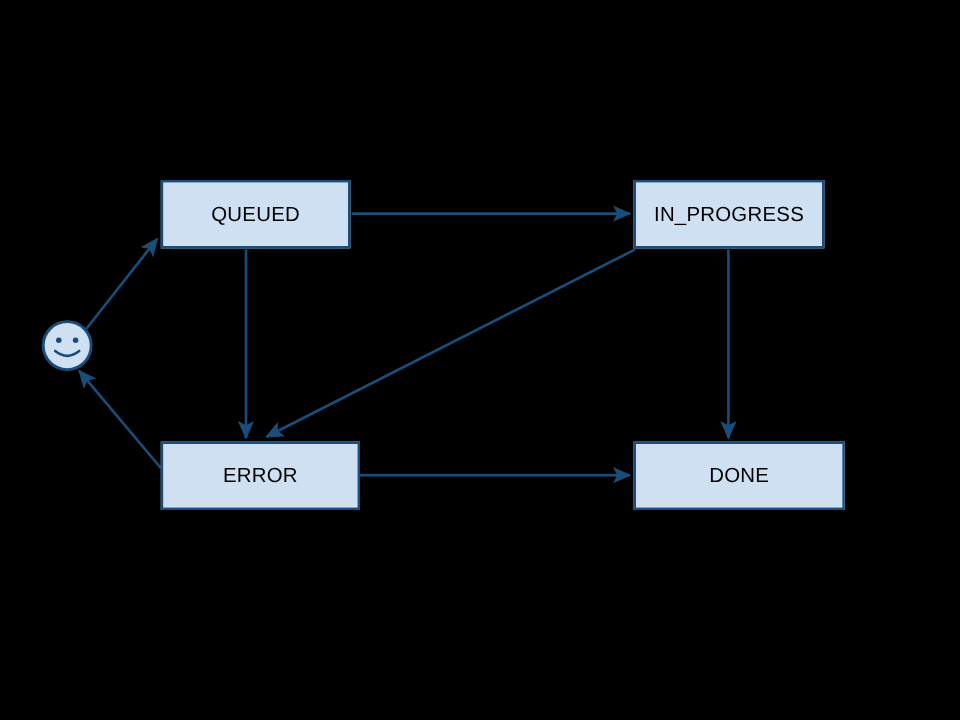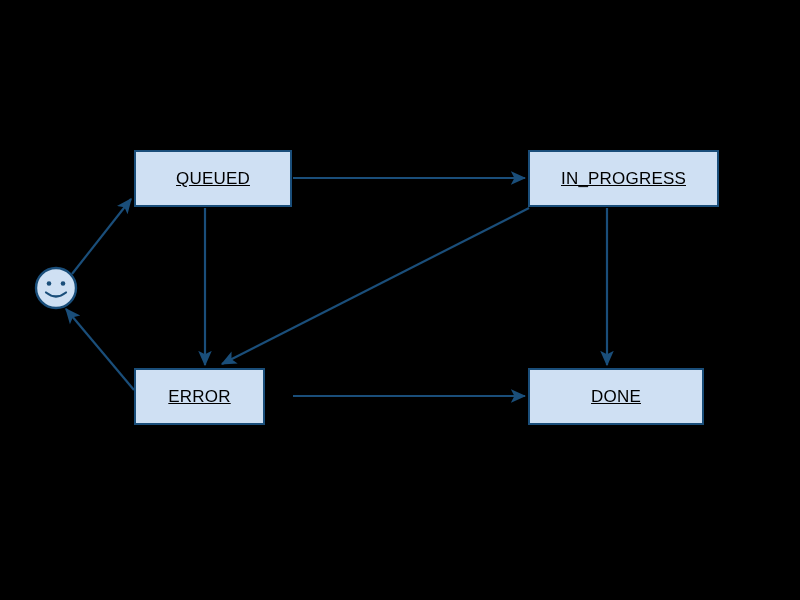--- a/index.html
+++ b/index.html
@@ -27,21 +27,20 @@
     height: 600px;
   }
   .state-node {
     position: absolute;
     box-sizing: border-box;
     background: #cfe0f3;
     border: 2px solid #1a4e7a;
     display: flex;
     align-items: center;
     justify-content: center;
-    text-decoration: underline;
   }
   .state-label {
     color: #000000;
     font-family: "Liberation Sans", sans-serif;
     font-size: 17px;
     font-weight: 400;
     letter-spacing: 0.2px;
     white-space: nowrap;
     line-height: 1;
   }
@@ -84,25 +83,25 @@
     <circle cx="22" cy="22" r="20" fill="#cfe0f3" stroke="#1a4e7a" stroke-width="2.4"></circle>
     <circle cx="15" cy="17.5" r="2.3" fill="#1a4e7a"></circle>
     <circle cx="29" cy="17.5" r="2.3" fill="#1a4e7a"></circle>
     <path d="M 12 26.5 Q 22 34.5 32 26.5" fill="none" stroke="#1a4e7a" stroke-width="2.2" stroke-linecap="round"></path>
   </svg>
 
   <div class="state-node" style="left:134px; top:150px; width:158px; height:57px;">
     <span class="state-label">QUEUED</span>
   </div>
 
-  <div class="state-node" style="left:528px; top:150px; width:191px; height:57px;">
+  <div class="state-node" style="left:528px; top:150px; width:159px; height:57px;">
     <span class="state-label">IN_PROGRESS</span>
   </div>
 
-  <div class="state-node" style="left:134px; top:368px; width:131px; height:57px;">
+  <div class="state-node" style="left:134px; top:368px; width:166px; height:57px;">
     <span class="state-label">ERROR</span>
   </div>
 
   <div class="state-node" style="left:528px; top:368px; width:176px; height:57px;">
     <span class="state-label">DONE</span>
   </div>
 
 </div>
 
 </body></html>

